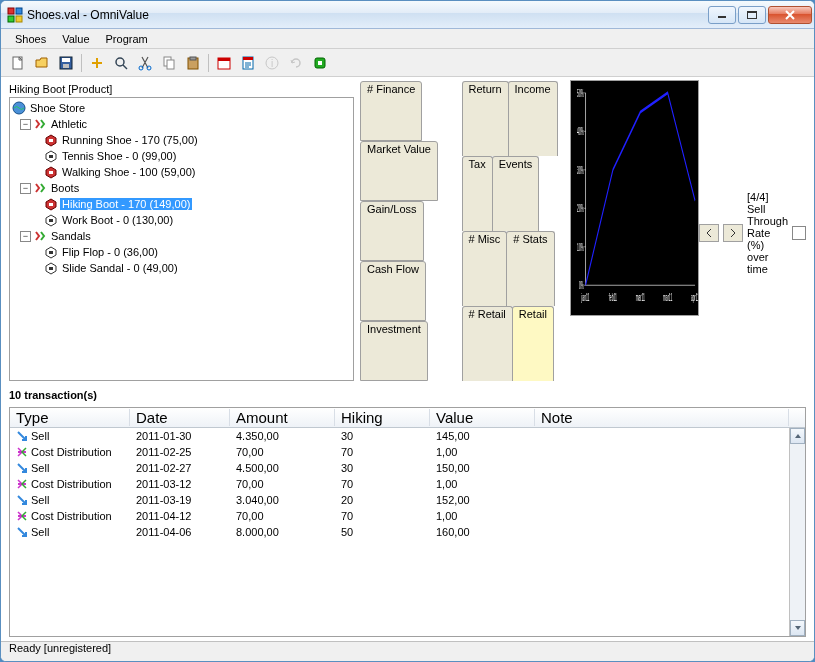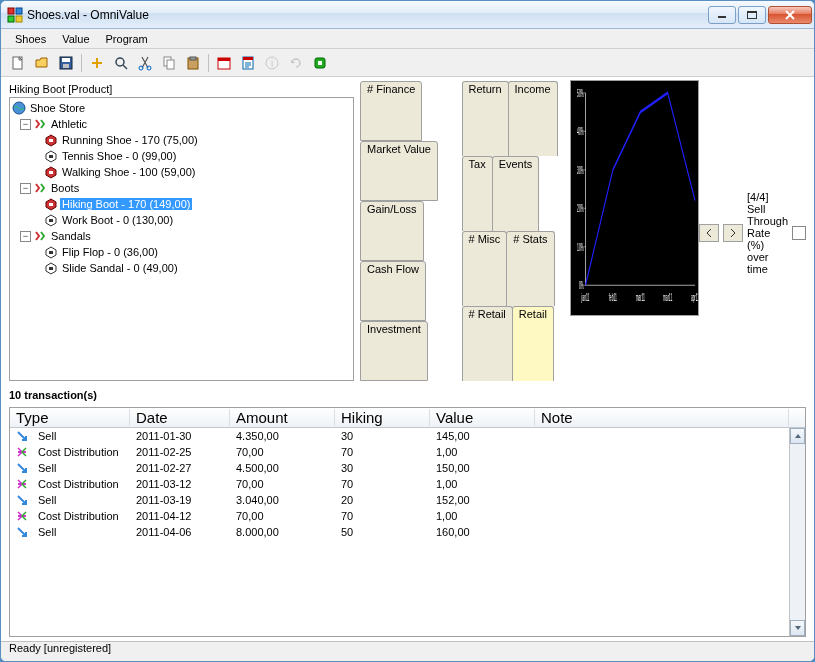--- a/index.html
+++ b/index.html
@@ -40,21 +40,21 @@
   .nav-row { display:flex; align-items:center; gap:4px; margin-top:4px; }
   .nav-btn { width:20px; height:18px; border:1px solid #a0a0a0; background:#ece9d8; display:flex; align-items:center; justify-content:center; cursor:pointer; }
   .nav-label { flex:1; font-size:11px; }
   .nav-check { width:14px; height:14px; border:1px solid #888; background:#fff; }
   .trans-header { font-size:11px; padding:4px 0 2px 0;font-weight:bold; }
   .table-wrap { flex:1; border:1px solid #a0a0a0; display:flex; flex-direction:column; background:#fff; min-height:180px; }
   .thead { display:flex; background:linear-gradient(to bottom,#fff,#eef2f7); border-bottom:1px solid #c0c8d0; height:20px; align-items:center; }
   .th { padding:0 6px; border-right:1px solid #d8dee6; font-size:15px; overflow:hidden; white-space:nowrap; }
   .tbody { flex:1; overflow:auto; position:relative; }
   .tr { display:flex; height:16px; align-items:center; }
-  .td { padding:0 6px; font-size:11px; overflow:hidden; white-space:nowrap; display:flex; align-items:center; gap:10px; }
+  .td { padding:0 6px; font-size:11px; overflow:hidden; white-space:nowrap; display:flex; align-items:center; gap:3px; }
   .scrollbar-v { width:16px; background:#e8e8e8; border-left:1px solid #c0c0c0; display:flex; flex-direction:column; }
   .sb-btn { height:16px; background:linear-gradient(to bottom,#f4f8fc,#dce6f2); border:1px solid #a0b0c0; display:flex; align-items:center; justify-content:center; cursor:pointer; }
   .sb-track { flex:1; background:#eef2f6; }
   .table-body-row { display:flex; flex:1; }
   .statusbar { height:20px; background:#f0f0f0; border-top:1px solid #c0c0c0; display:flex; padding:0 8px; font-size:11px; }
   .type-icon { width:12px; height:12px; flex-shrink:0; }
   
   .c-type  { width:120px; }
   .c-date  { width:100px; }
   .c-amt   { width:105px; }

